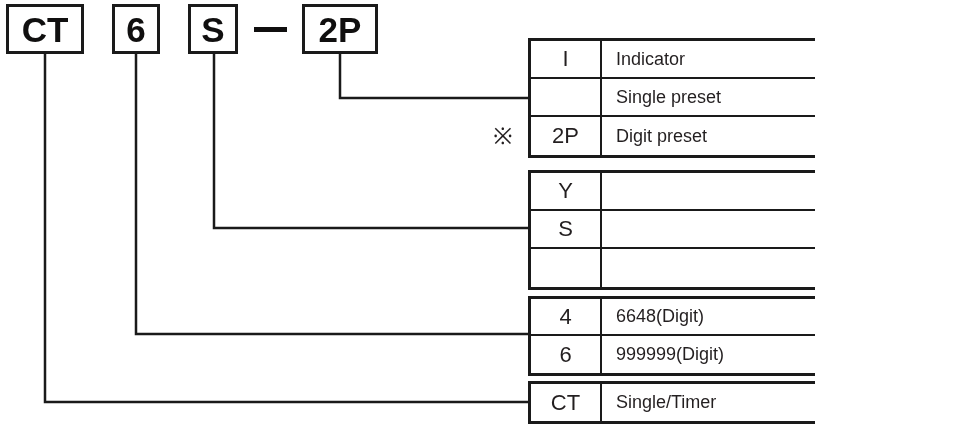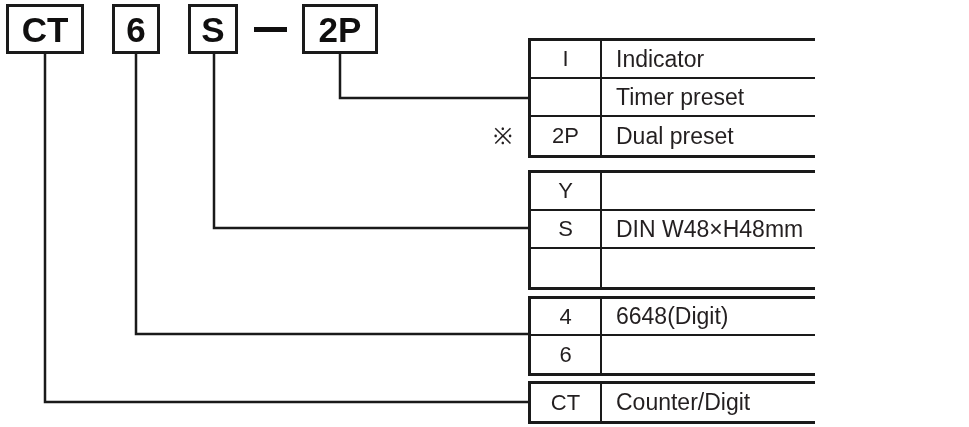--- a/index.html
+++ b/index.html
@@ -82,21 +82,21 @@
     justify-content: center;
     font-size: 22px;
     color: #231f20;
   }
   .cell-desc {
     box-sizing: border-box;
     flex: 1;
     display: flex;
     align-items: center;
     padding-left: 14px;
-    font-size: 23px;
+    font-size: 18px;
     color: #231f20;
     white-space: nowrap;
   }
 
   #group-preset { top: 38px; }
   #group-size   { top: 170px; }
   #group-digit  { top: 296px; }
   #group-series { top: 381px; }
 
   #group-digit .row, #group-series .row { height: 37px; }
@@ -150,51 +150,51 @@
 
   <div id="ref-mark">※</div>
 
   <div class="group" id="group-preset">
     <div class="row">
       <div class="cell-code">I</div>
       <div class="cell-desc">Indicator</div>
     </div>
     <div class="row">
       <div class="cell-code"></div>
-      <div class="cell-desc">Timer preset</div>
+      <div class="cell-desc">Single preset</div>
     </div>
     <div class="row">
       <div class="cell-code">2P</div>
-      <div class="cell-desc">Dual preset</div>
+      <div class="cell-desc">Digit preset</div>
     </div>
   </div>
 
   <div class="group" id="group-size">
     <div class="row">
       <div class="cell-code">Y</div>
     </div>
     <div class="row">
       <div class="cell-code">S</div>
-      <div class="cell-desc">DIN W48×H48mm</div>
     </div>
     <div class="row">
       <div class="cell-code"></div>
     </div>
   </div>
 
   <div class="group" id="group-digit">
     <div class="row">
       <div class="cell-code">4</div>
       <div class="cell-desc">6648(Digit)</div>
     </div>
     <div class="row">
       <div class="cell-code">6</div>
+      <div class="cell-desc">999999(Digit)</div>
     </div>
   </div>
 
   <div class="group" id="group-series">
     <div class="row">
       <div class="cell-code">CT</div>
-      <div class="cell-desc">Counter/Digit</div>
+      <div class="cell-desc">Single/Timer</div>
     </div>
   </div>
 
 </div>
 
 </body></html>

